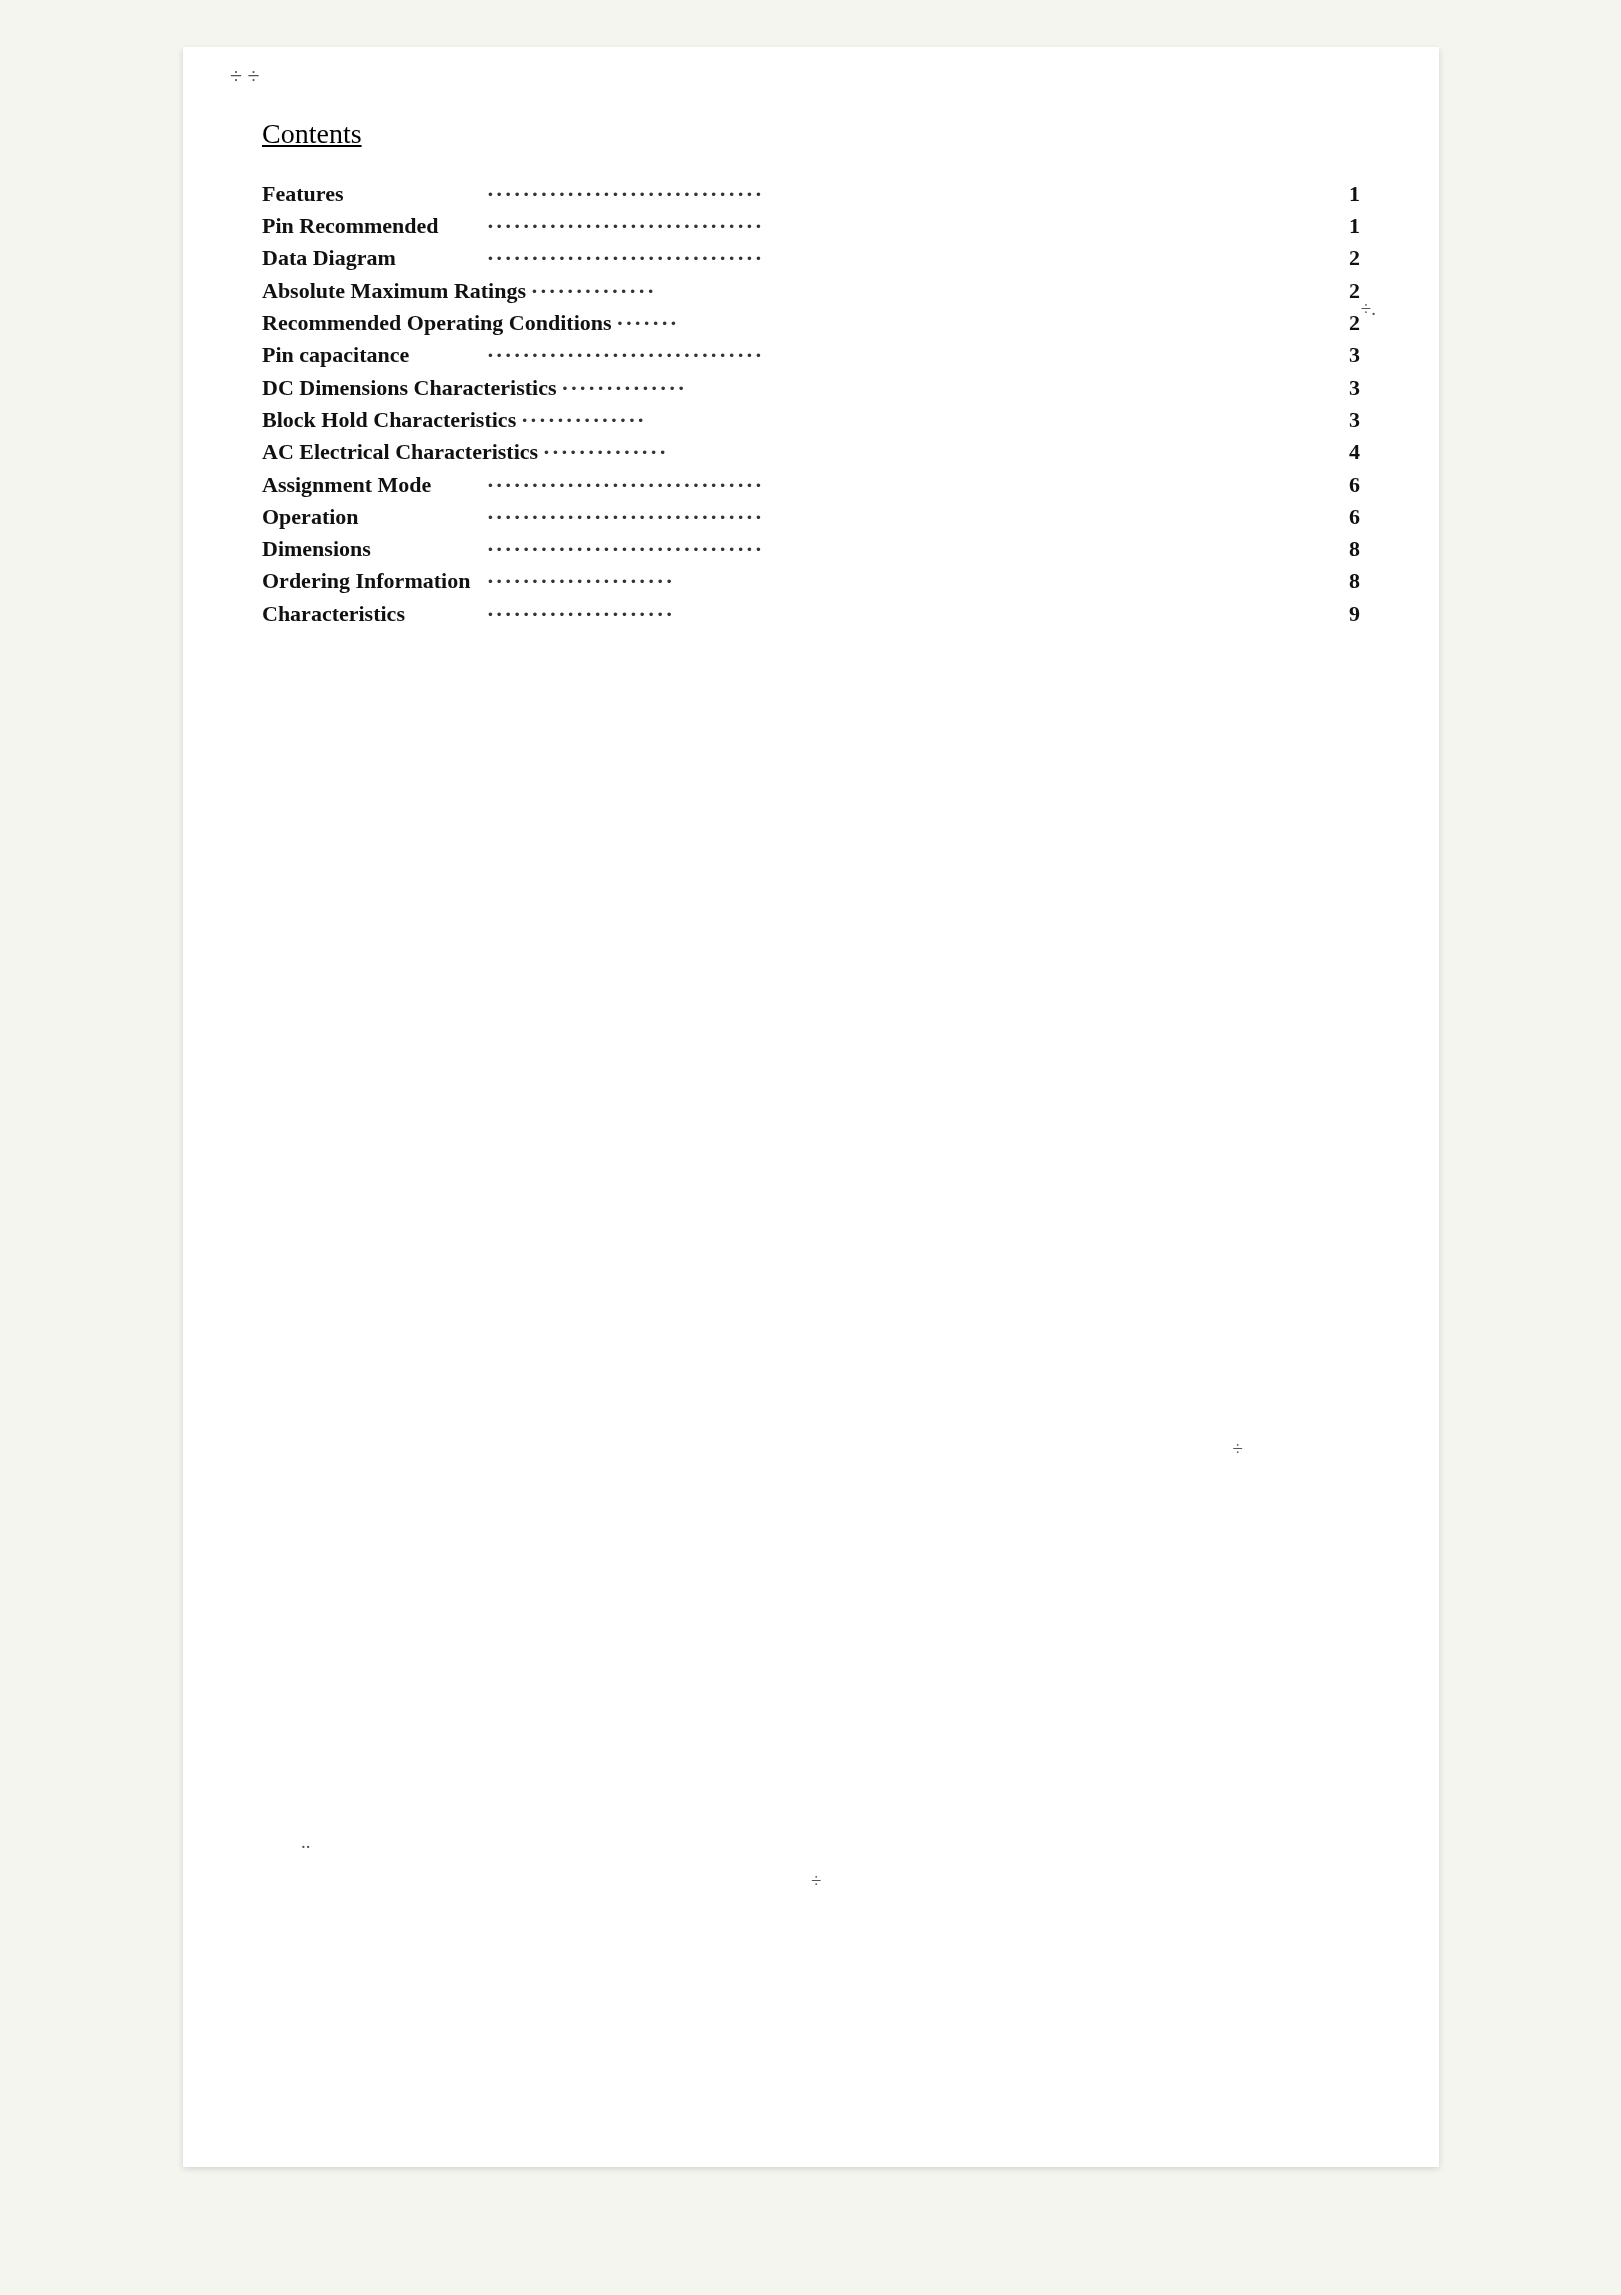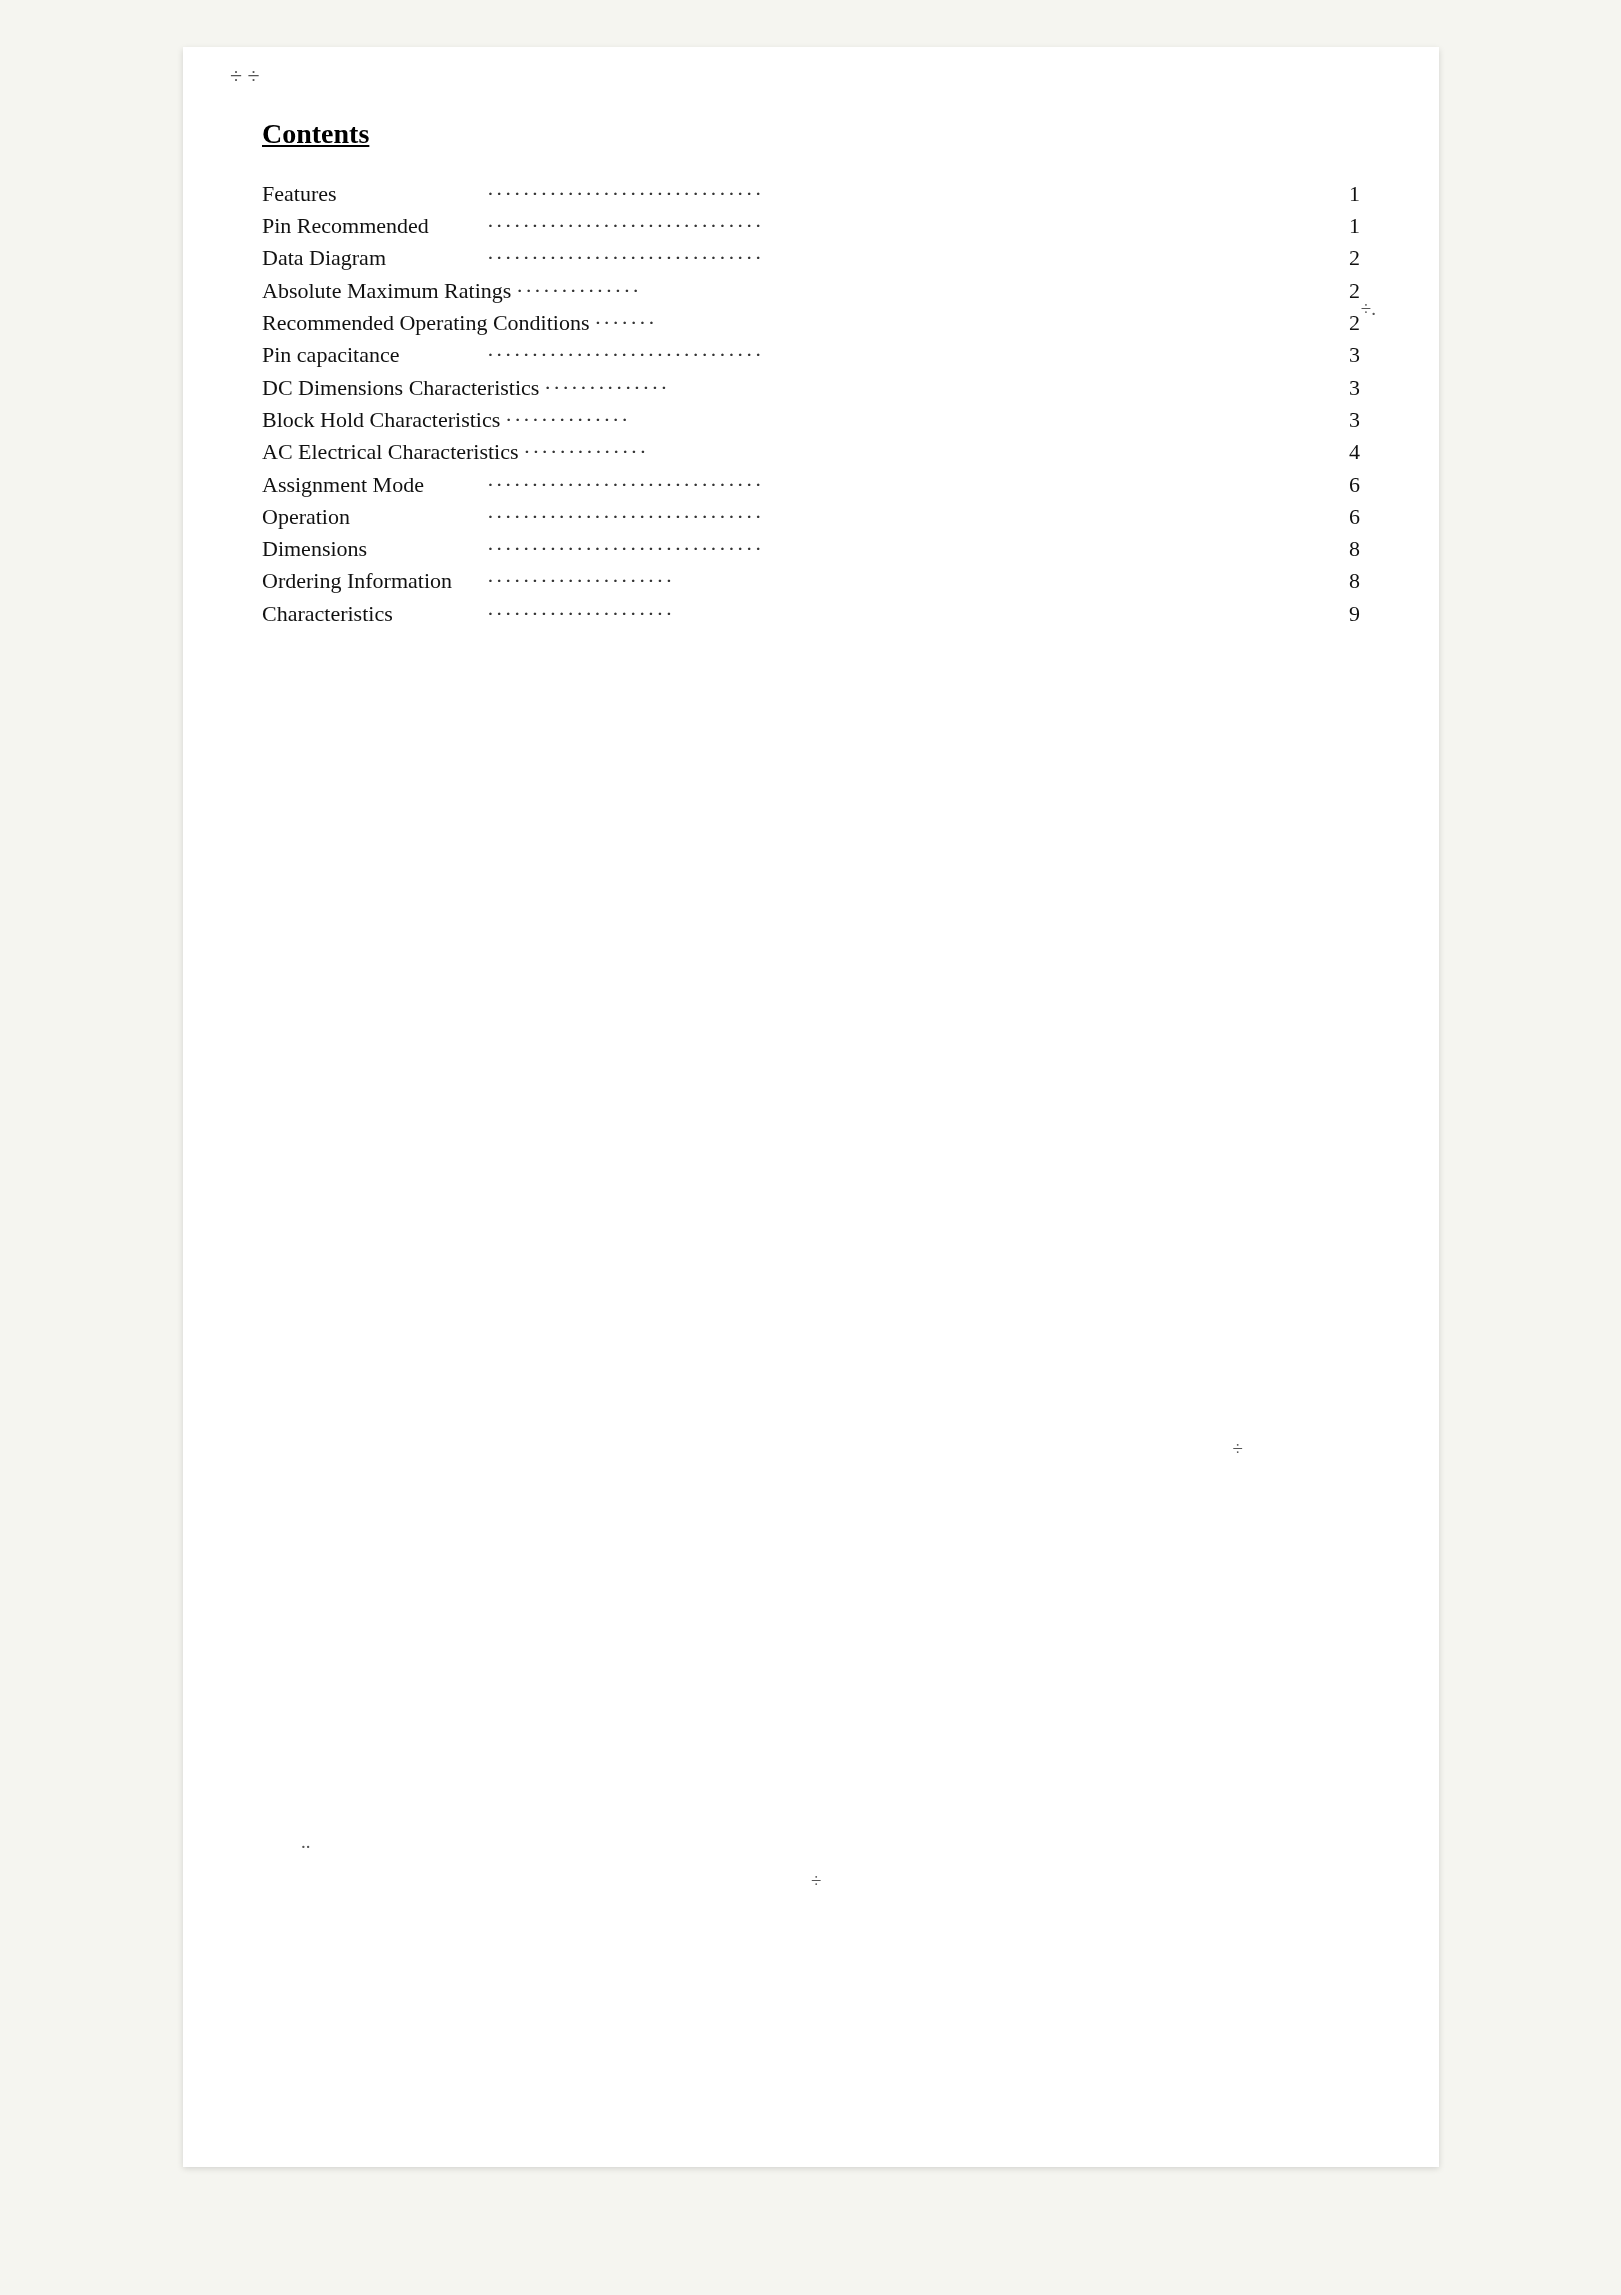--- a/index.html
+++ b/index.html
@@ -30,33 +30,34 @@
       position: absolute;
       top: 15.7px;
       left: 47px;
       font-size: 22px;
       color: #555;
       line-height: 1.2;
     }
 
     .contents-title {
       font-size: 28px;
-      font-weight: bold;
+      font-weight: normal;
       text-decoration: underline;
       margin-bottom: 31px;
       margin-top: 7.9px;
       color: #000;
     }
 
     .toc-row {
       display: flex;
       align-items: center;
       margin-bottom: 6.3px;
       font-size: 22px;
       color: #111;
+      font-weight: bold;
     }
 
     .toc-label {
       white-space: nowrap;
       min-width: 220px;
     }
 
     .toc-dots {
       flex: 1;
       overflow: hidden;

